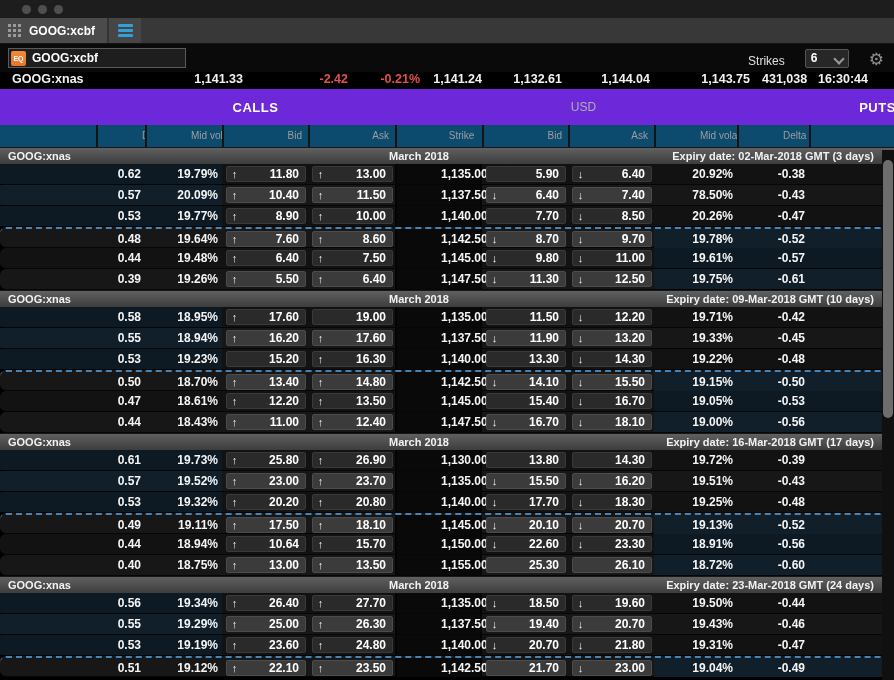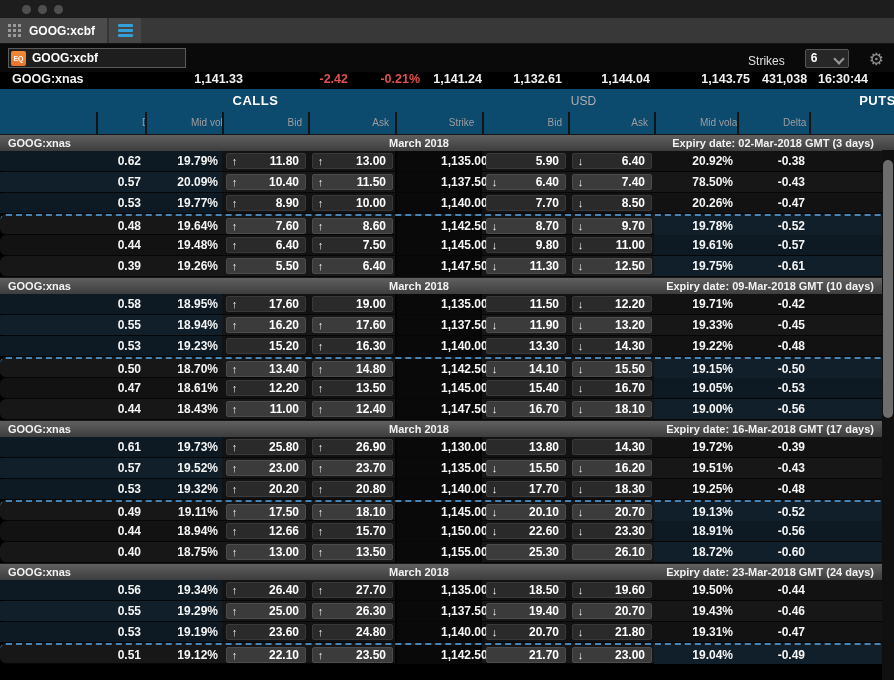--- a/index.html
+++ b/index.html
@@ -48,21 +48,21 @@
   .quote-row.values { height:17px; align-items:start; }
   .quote-row span { text-align:right; padding-right:12px; white-space:nowrap; }
   .quote-row span:first-child { text-align:left; padding-left:12px; }
   .quote-row.labels span:first-child { padding-left:30px; }
   .quote-row span:last-child { padding-right:26px; }
   .q-label { color:#8f8f8f; font-size:11px; }
   .q-value { color:#f2f2f2; font-size:12.5px; font-weight:bold; }
   .q-value.neg { color:var(--neg); }
 
   
-  .band { height:23px; background:#0c4a6e; display:grid; grid-template-columns:var(--cols); align-items:center;gap:29px; }
+  .band { height:36px; background:#6d28d9; display:grid; grid-template-columns:var(--cols); align-items:center;gap:29px; }
   .band .calls { grid-column:1/6; text-align:center; color:#fff; font-size:13px; font-weight:bold; letter-spacing:.5px; }
   .band .ccy   { grid-column:6/7; text-align:center; color:#b0b0b0; font-size:12px; }
   .band .puts  { grid-column:7/12; text-align:center; color:#fff; font-size:13px; font-weight:bold; letter-spacing:.5px; }
 
   
   .col-header { height:22px; display:grid; grid-template-columns:var(--cols); background:#131313; }
   .col-header .hcell { background:#0c4a6e; color:#9e9e9e; font-size:10px; line-height:22px;
     text-align:right; padding-right:6px; border-left:2px solid #141414; white-space:nowrap;padding-left:44px; }
   .col-header .hcell:first-child { border-left:none; }
   .col-header .hcell.center { text-align:center; padding-right:0; }
@@ -714,21 +714,21 @@
         <div class="cell t-put">-0.52</div>
         <div class="cell t-put"></div>
       </div>
       <div class="row even">
         <div class="cell"></div>
         <div class="cell">0.44</div>
         <div class="cell">18.94%</div>
         <div class="cell boxcell ">
           <div class="box">
             <span class="arr">↑</span>
-            <span class="bval">12.66</span>
+            <span class="bval">10.64</span>
           </div>
         </div>
         <div class="cell boxcell ">
           <div class="box">
             <span class="arr">↑</span>
             <span class="bval">15.70</span>
           </div>
         </div>
         <div class="cell strike">1,150.00</div>
         <div class="cell boxcell ">

